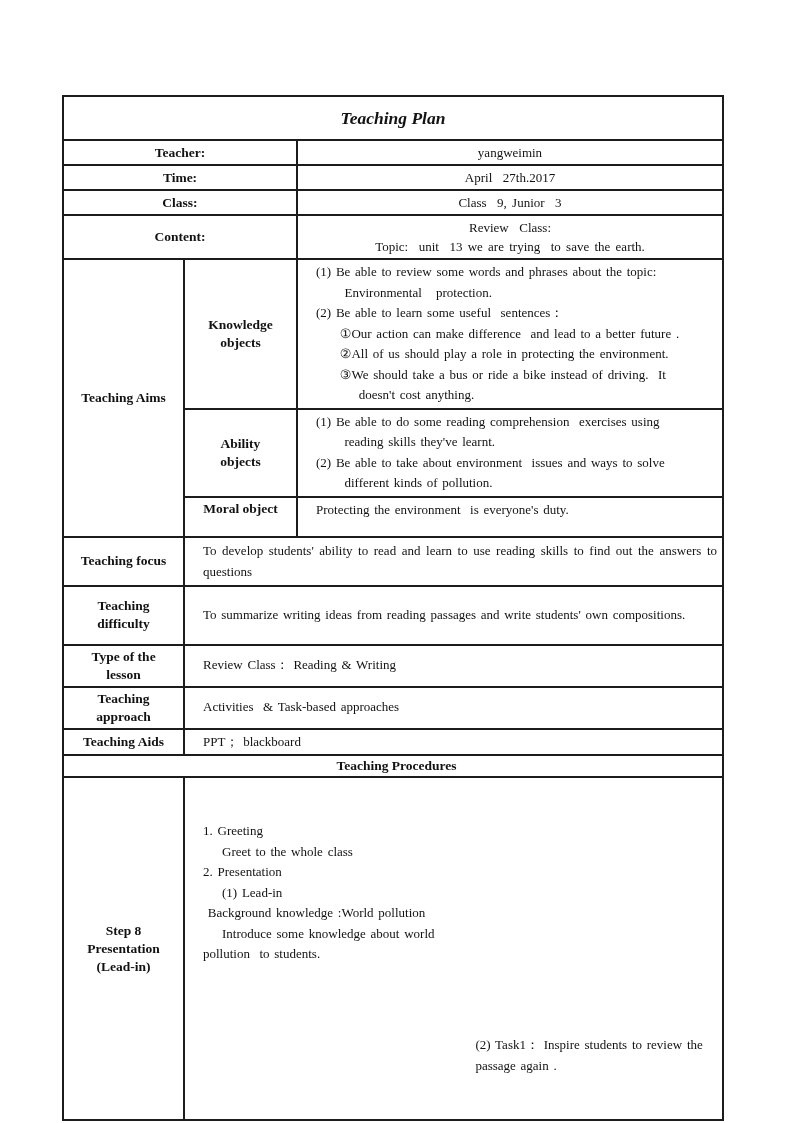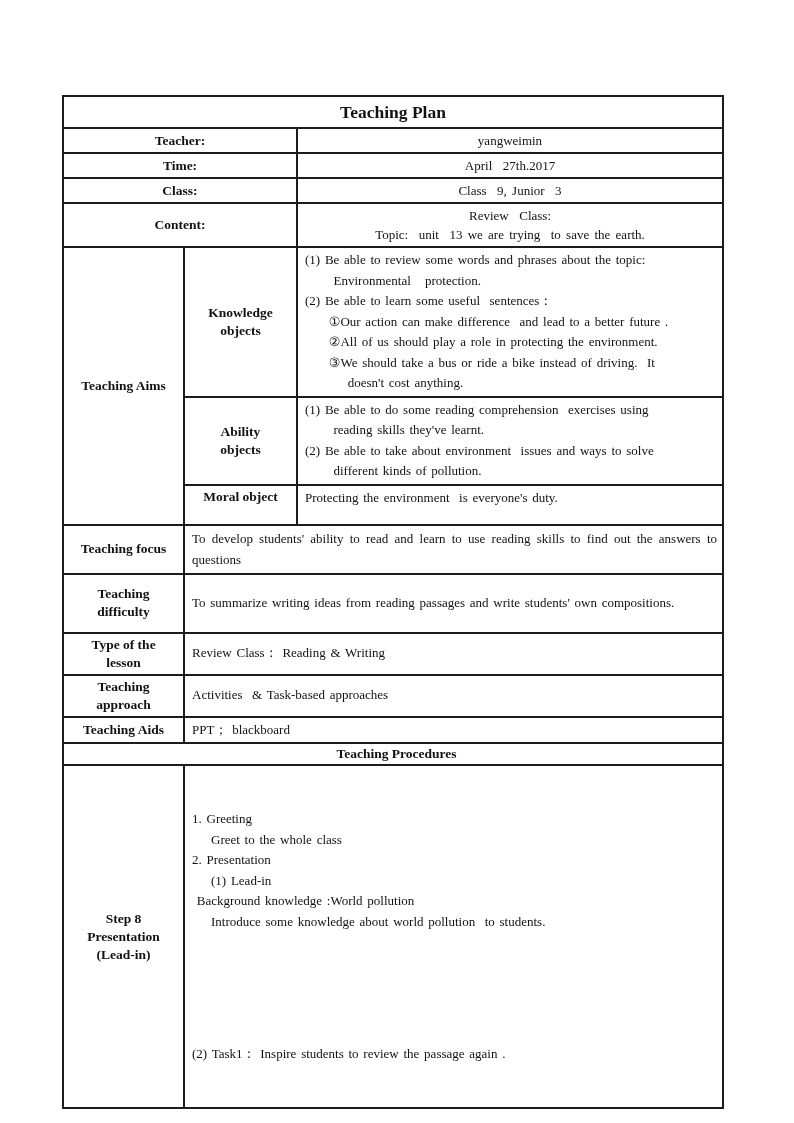--- a/index.html
+++ b/index.html
@@ -48,53 +48,52 @@
     text-align: center;
     line-height: 19px;
     white-space: pre-wrap;
     word-spacing: 2px;
   }
   .c-content {
     text-align: left;
     line-height: 20.5px;
     white-space: pre-wrap;
     word-spacing: 1.5px;
-    padding-left: 7px;
+    padding-left: 18px;
   }
   .c-para {
     white-space: normal;
     text-align: justify;
     line-height: 21.5px;
   }
   .c-proc {
     text-align: center;
     font-weight: bold;
     font-size: 13.5px;
     padding-left: 12px;
   }
   .v-top { vertical-align: top; }
   
-  tr.h-title    { height: 32px; }
+  tr.h-title    { height: 44px; font-style: italic; }
   tr.h-info     { height: 20px; }
   tr.h-class    { height: 18px; padding-left: 12px; }
   tr.h-content  { height: 39px; }
   tr.h-know     { height: 148px; }
   tr.h-abil     { height: 76px; }
   tr.h-moral    { height: 40px; }
   tr.h-focus    { height: 45px; }
   tr.h-diff     { height: 59px; }
   tr.h-type     { height: 42px; margin-top: 9px; }
   tr.h-appr     { height: 40px; }
   tr.h-aids     { height: 18px; }
   tr.h-proc     { height: 21px; }
   tr.h-step     { height: 267px; }
   
   .step-wrap {
     display: flex;
-    flex-direction: column;
     min-height: 255px;
   }
   .step-footer { margin-top: auto; }
 </style>
 </head>
 <body>
 
 <div class="page">
   <table class="plan">
     <colgroup>

